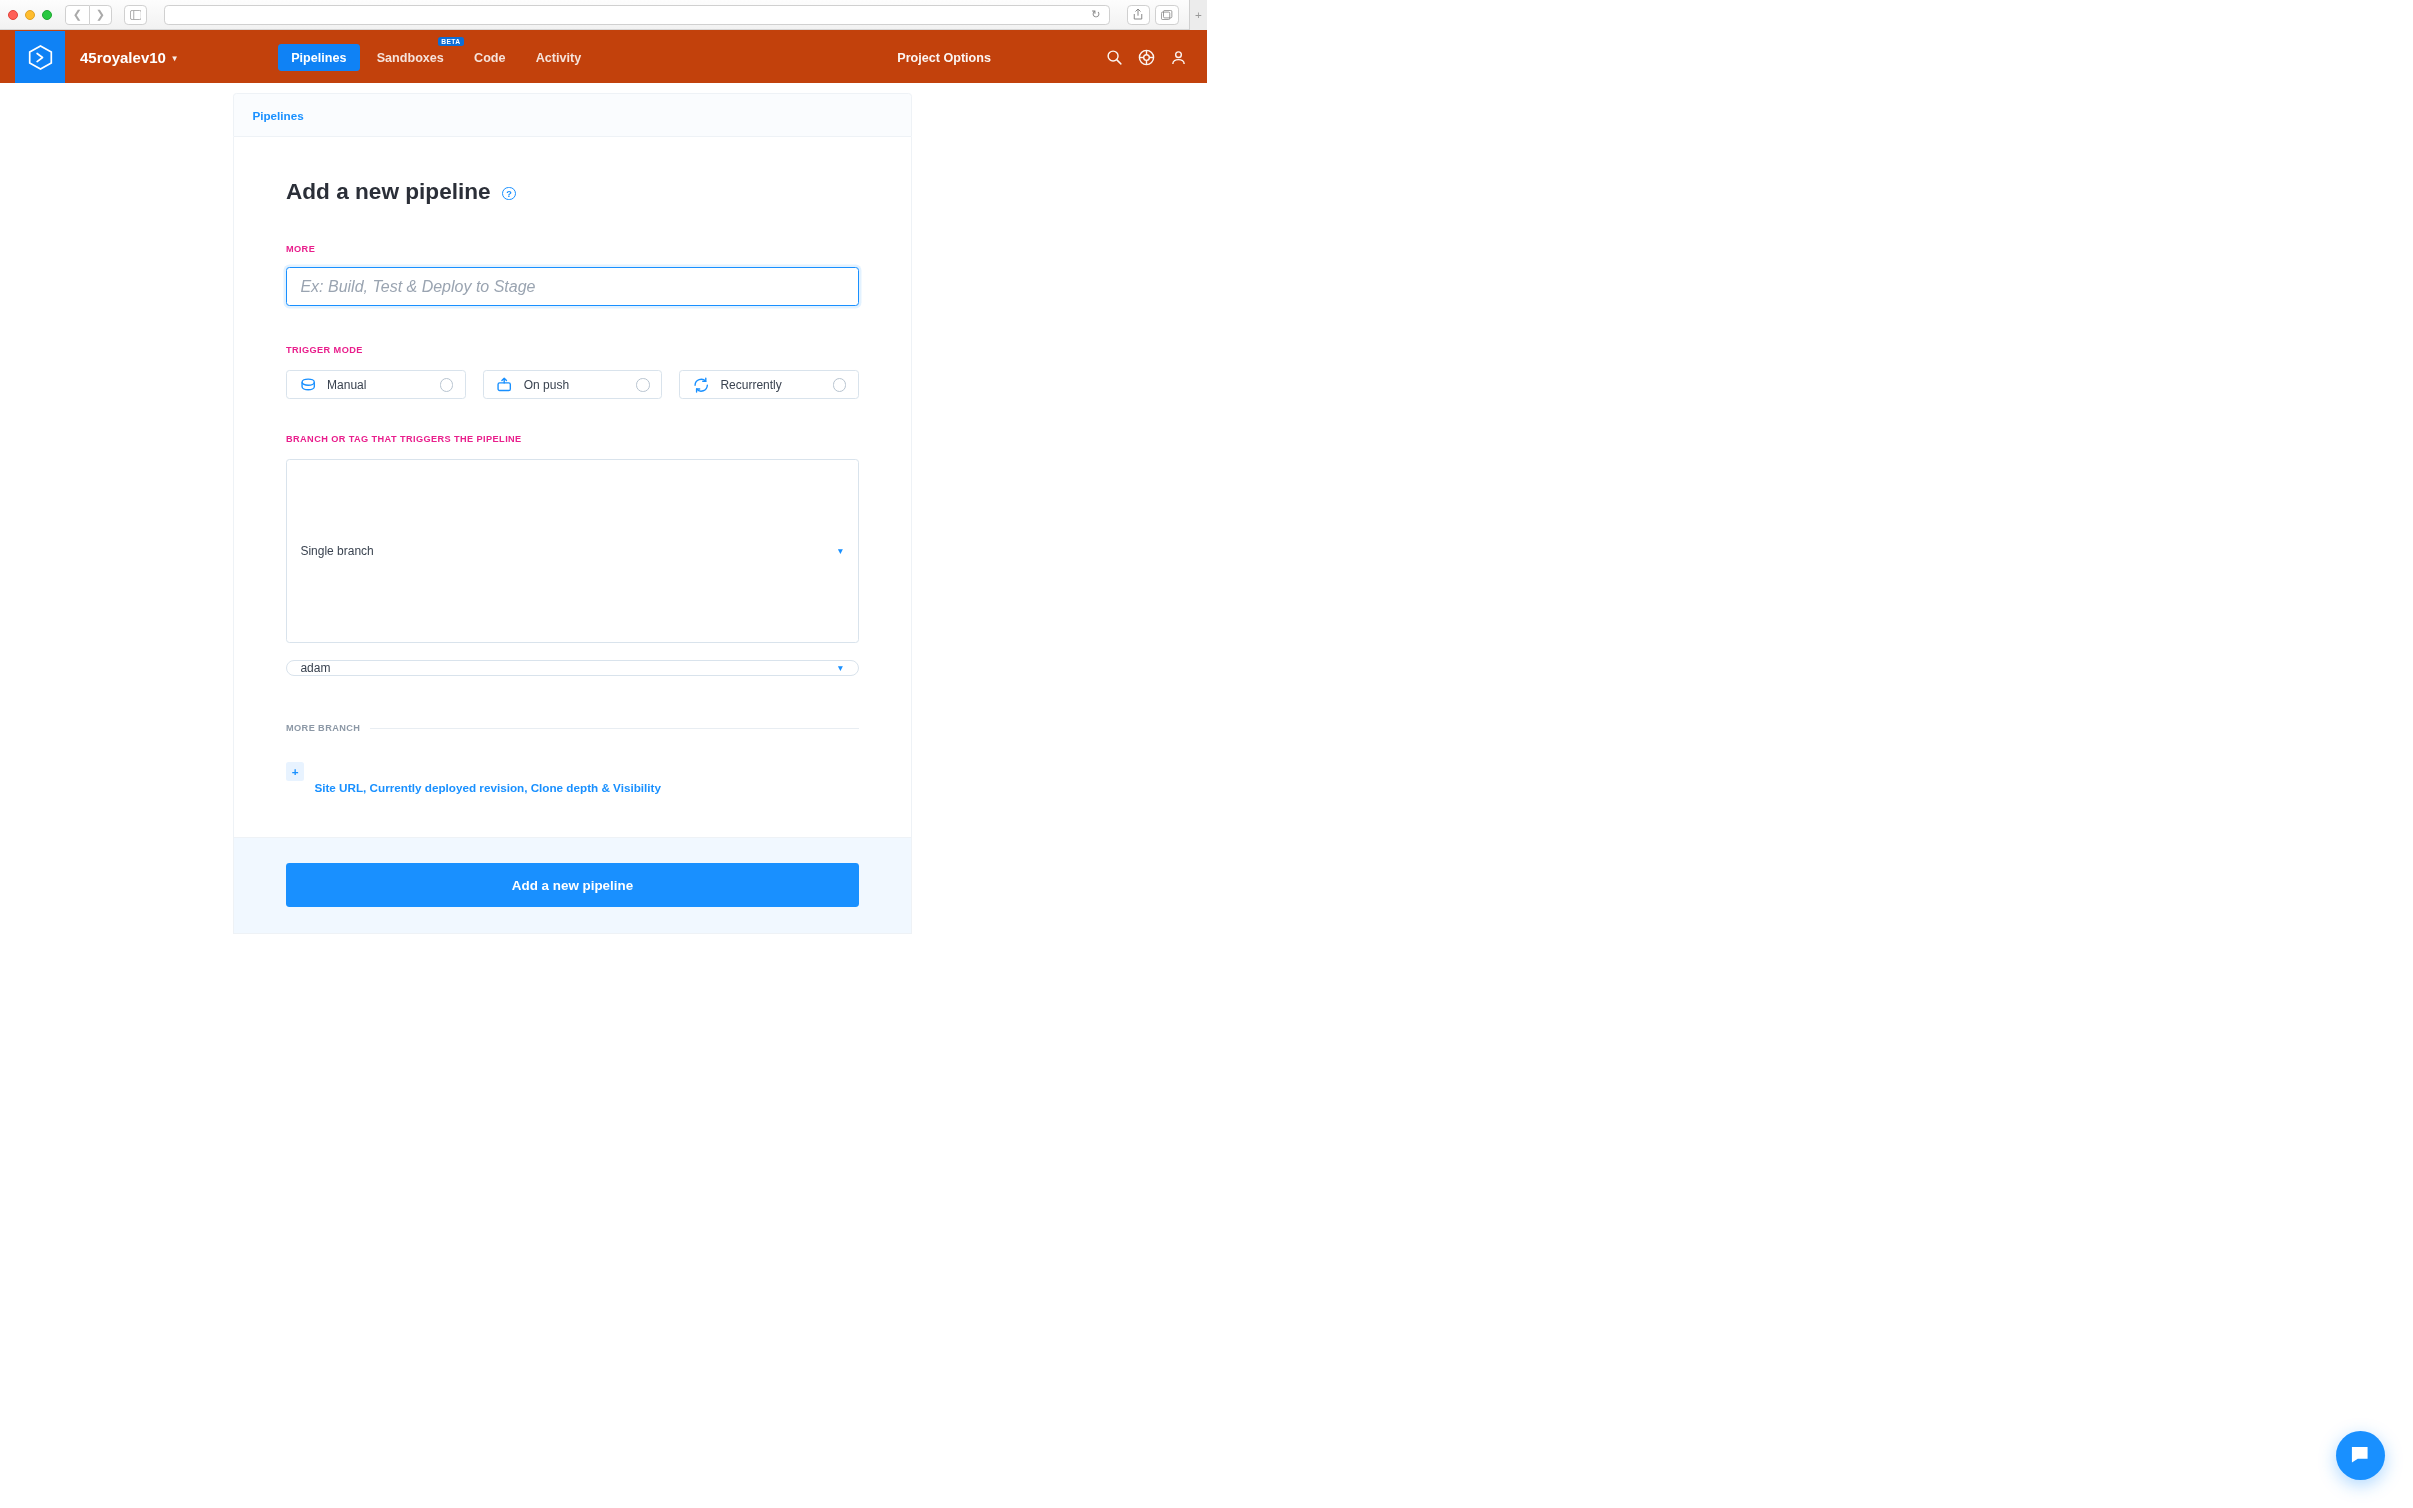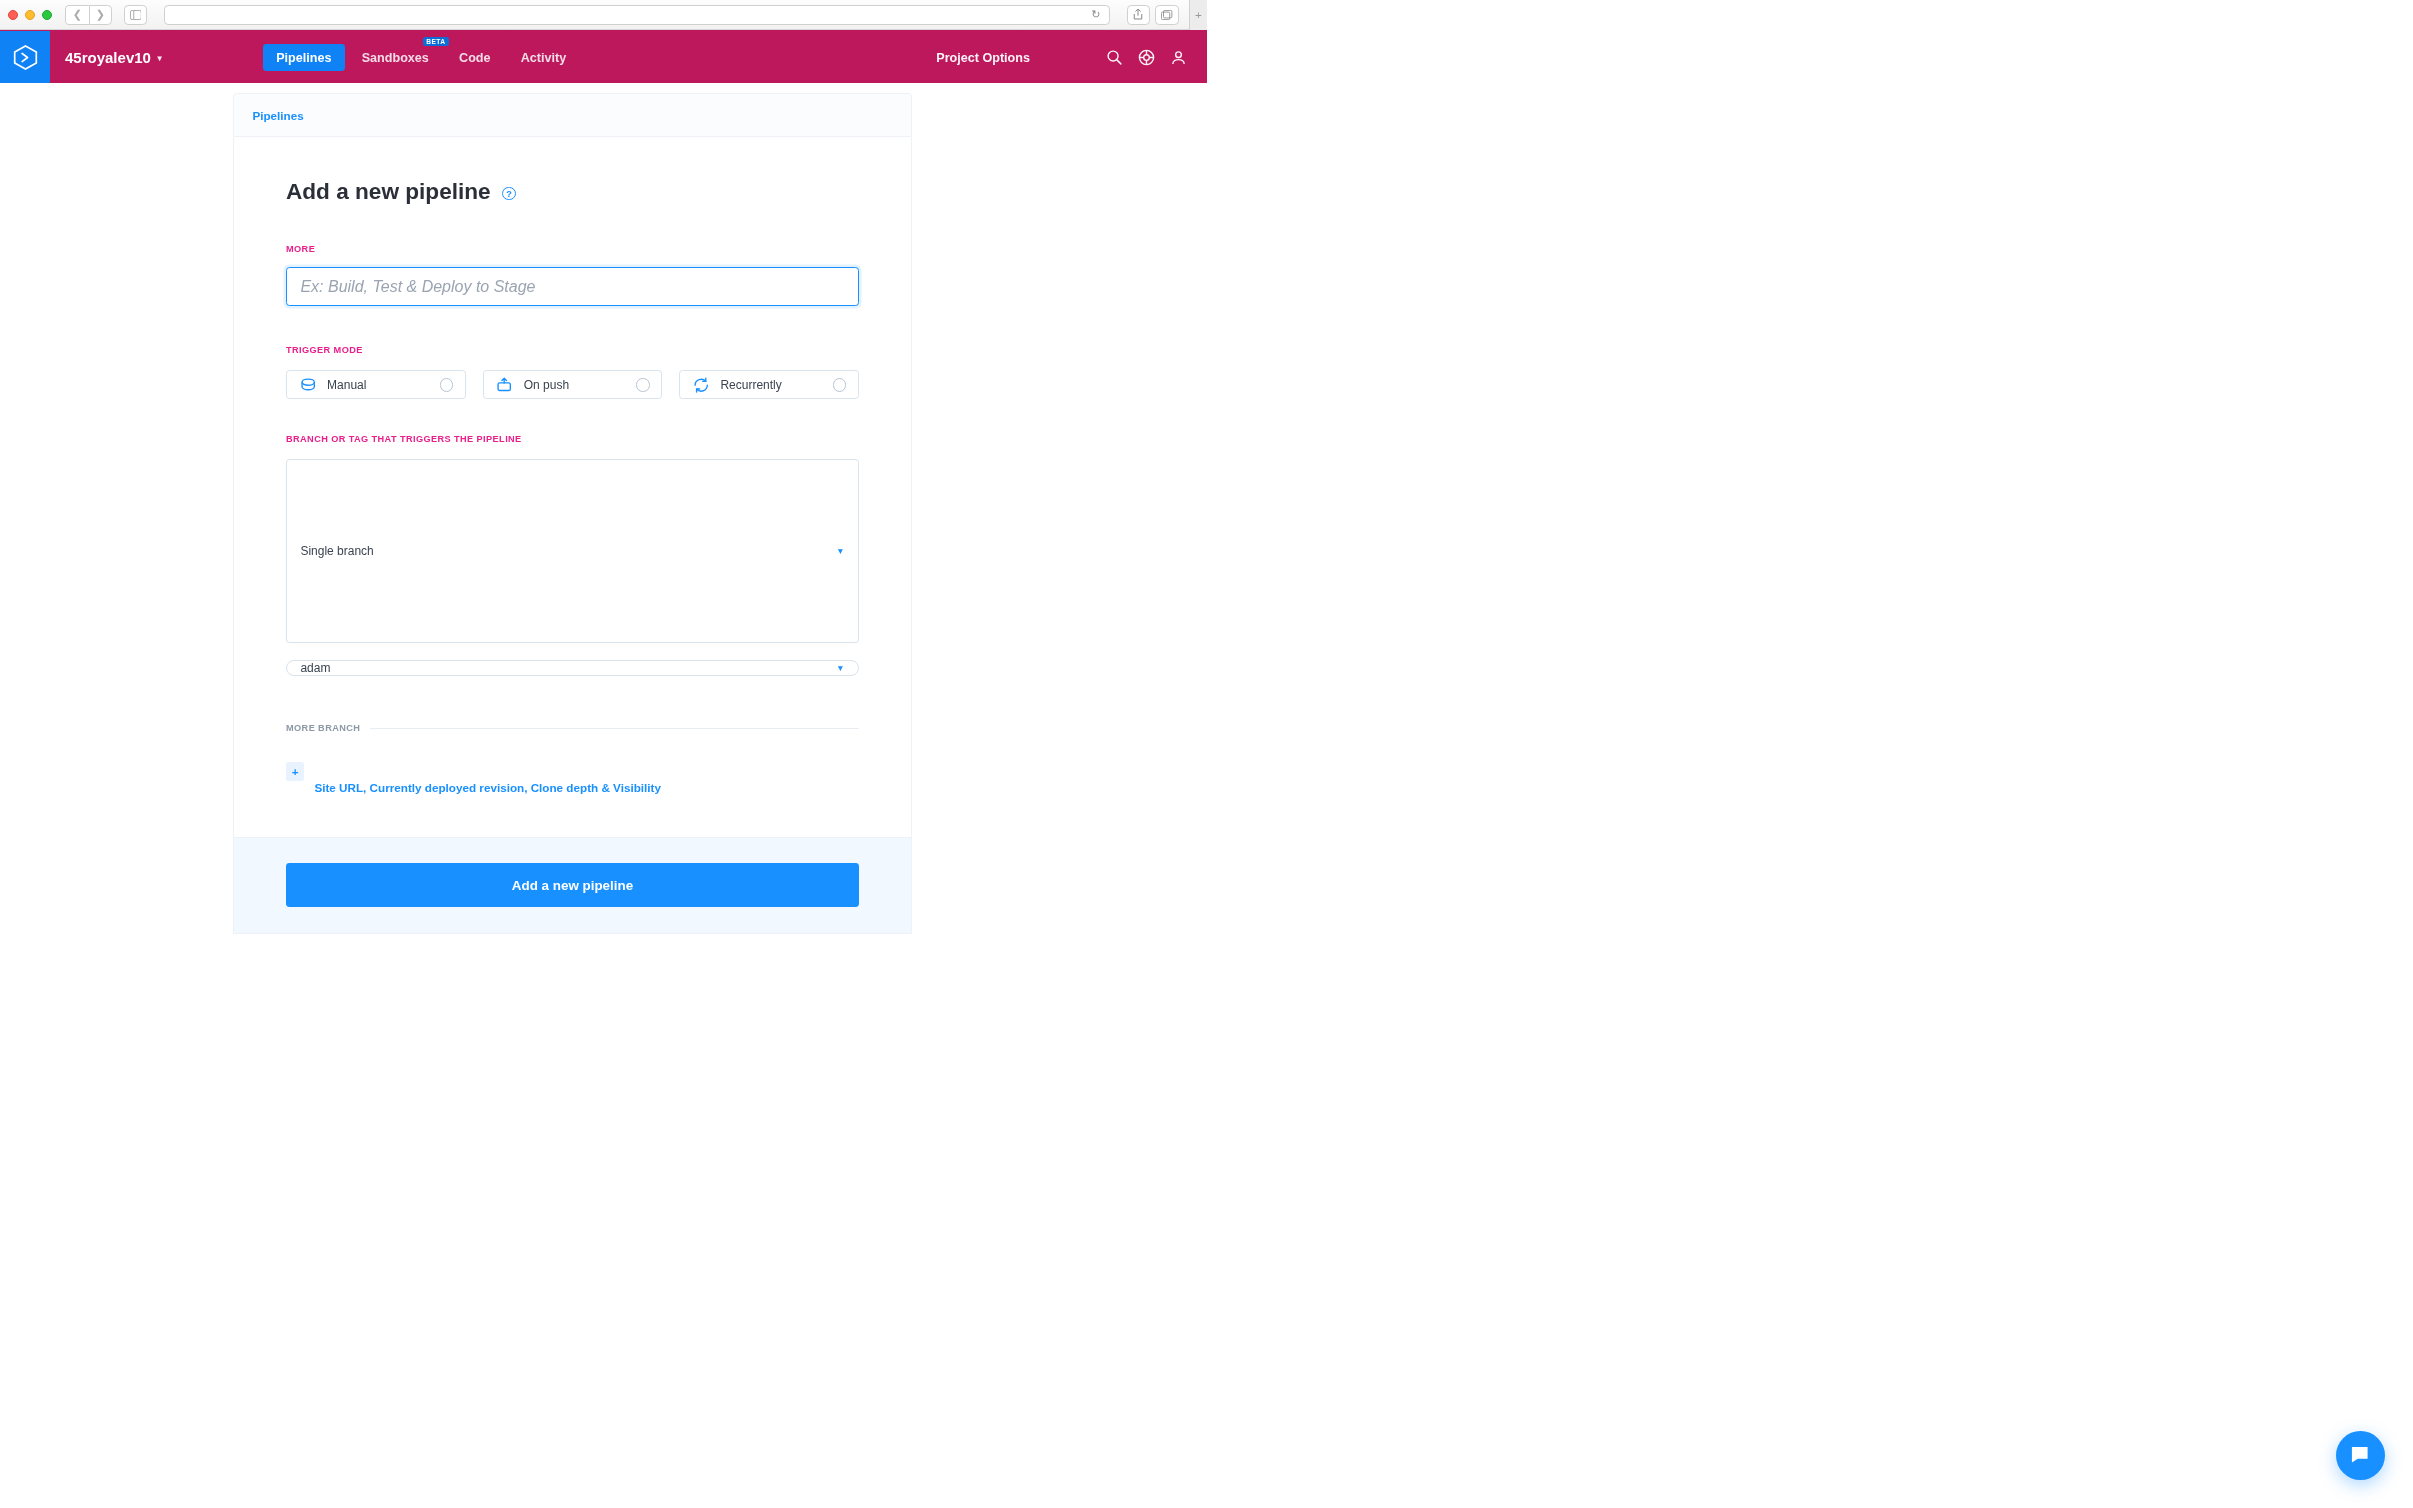--- a/index.html
+++ b/index.html
@@ -15,31 +15,31 @@
   .nav-group{display:flex;}
   .nav-group .nav-btn:first-child{border-radius:4.2px 0 0 4.2px;border-right:none;}
   .nav-group .nav-btn:last-child{border-radius:0 4.2px 4.2px 0;}
   .sidebar-btn{margin-left:5px;}
   .addr{ flex:1; margin:0 10px; height:20px;border:0.8px solid #d0d0d0;border-radius:4.2px;background:#fff;display:flex;align-items:center;justify-content:flex-end;padding:0 8.4px;color:#888;}
   .addr .reload{font-size:11px;}
   .right-tools{display:flex;gap:5px;}
   .tab-plus{width:18.4px;height:30px;border-left:0.8px solid #d0d0d0;background:#ececec;display:flex;align-items:center;justify-content:center;color:#999;font-size:11.7px;margin-left:3.4px;margin-right:-8.4px;}
 
   
-  .app-bar{ height:55px; background:#be185d; display:flex; align-items:center; color:#fff;}
+  .app-bar{ height:55px; background:#c2410c; display:flex; align-items:center; color:#fff;padding-left:15px;}
   .logo{ width:50px; height:53px; background:#0f82f5; display:flex;align-items:center;justify-content:center;}
   .logo svg{width:27px;height:27px;}
   .project{ margin-left:15px; font-size:15px; font-weight:600; display:flex;align-items:center;gap:6.7px;}
   .project .caret{font-size:8.4px;opacity:.9;}
   .main-nav{ display:flex; gap:3.4px; margin-left:101px;}
   .main-nav .tab{ padding:6.7px 13.4px; font-size:12.6px; font-weight:600; color:rgba(255,255,255,.85); border-radius:3.4px; position:relative;cursor:pointer;}
   .main-nav .tab.active{ background:#0f82f5; color:#fff;}
   .badge-beta{ position:absolute; top:-6.7px; right:-6.7px; background:#0c6dd6; color:#fff; font-size:6.7px; font-weight:700; padding:0.8px 3.4px; border-radius:2.5px; letter-spacing:0.4px;}
   .spacer{flex:1;}
-  .proj-opts{ font-size:12.6px; font-weight:600; color:rgba(255,255,255,.95); margin-right:76px;cursor:pointer;}
+  .proj-opts{ font-size:12.6px; font-weight:600; color:rgba(255,255,255,.95); margin-right:115px;cursor:pointer;}
   .app-icons{ display:flex; gap:15px; margin-right:20px; align-items:center;}
   .app-icons .ic{ width:17px;height:17px; color:#fff; opacity:.95;cursor:pointer;}
 
   
   .page-area{ position:absolute; top:83px; left:0; right:0; bottom:0; background:#fff; overflow:hidden;}
   .card-wrap{ width:679px; margin-left:233px; }
   .breadcrumb-bar{ height:44px; background:#fafcfe; border:0.8px solid #eef2f6; border-bottom:0.8px solid #eef2f6; border-radius:3.4px 3.4px 0 0; display:flex;align-items:center; padding:0 18.4px; margin-top:10px;}
   .breadcrumb-bar a{ color:#1990ff; font-weight:600; font-size:11.7px; text-decoration:none;}
   .card{ background:#fff; border:0.8px solid #eef2f6; border-top:none; padding:42px 52px 8.4px 52px;}
   .card h1{ font-size:22.6px; font-weight:700; color:#2b2f38; display:flex;align-items:center;gap:11.7px;}

